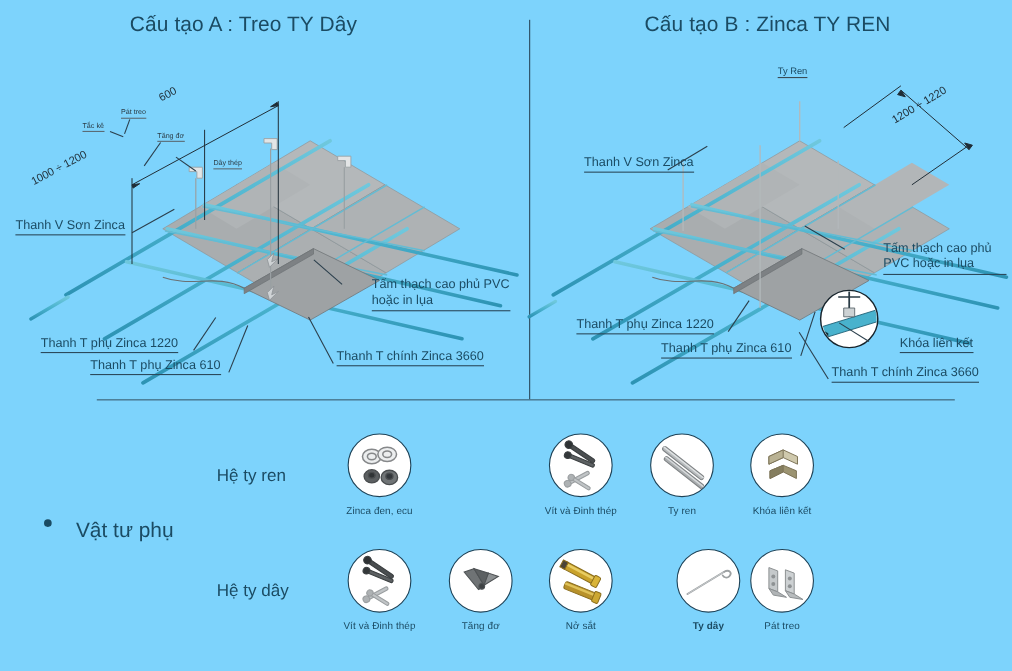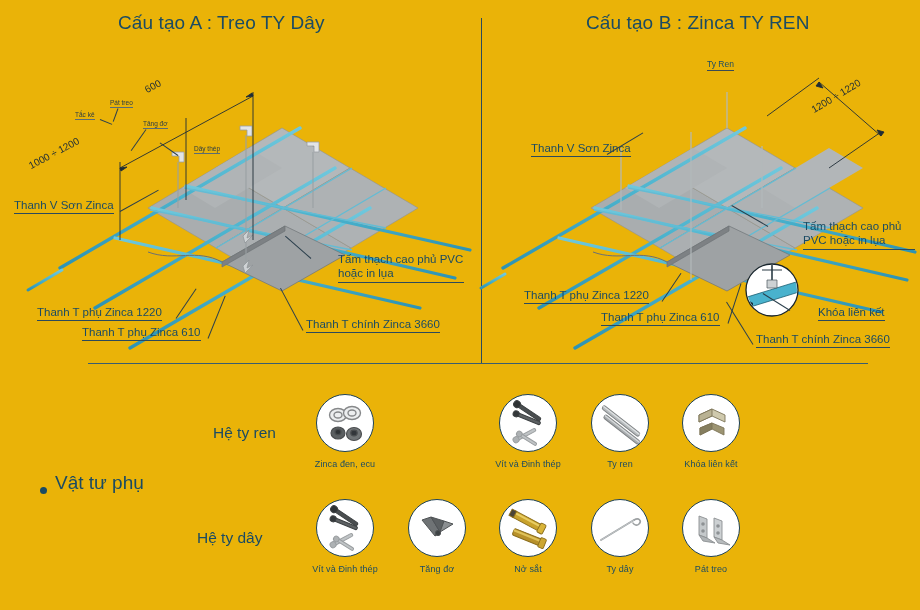--- a/index.html
+++ b/index.html
@@ -2,21 +2,21 @@
 <html><head>
 <meta charset="utf-8">
 <style>
   * { box-sizing: border-box; margin: 0; padding: 0; }
   html, body {
     width: 920px; height: 610px;
     background: #ffffff;
     font-family: "Liberation Sans", sans-serif;
     overflow: hidden;
   }
-  #page { position: relative; width: 920px; height: 610px; background: #eab308; }
+  #page { position: relative; width: 920px; height: 610px; background: #7dd3fc; }
 
   
   .diag-title {
     position: absolute;
     font-size: 19px;
     color: #1b4b63;
     white-space: nowrap;
     letter-spacing: .1px;
   }
   #title-a { left: 118px; top: 12px; }
@@ -68,34 +68,34 @@
     transform-origin: left center;
   }
 
   
   #accessories { position: absolute; left: 0; top: 372px; width: 920px; height: 238px; }
 
   #vat-tu-phu {
     position: absolute;
     left: 40px; top: 100px;
     font-size: 19px; color: #1b4b63;
-    display: flex; align-items: flex-end; gap: 8px;
+    display: flex; align-items: flex-start; gap: 22px;
   }
   #vat-tu-phu .bullet {
     width: 7px; height: 7px; border-radius: 50%;
     background: #1b4b63; display: inline-block;
   }
 
   .row-label {
     position: absolute;
     font-size: 15.5px;
     color: #1b4b63;
     white-space: nowrap;
   }
-  #row-label-1 { left: 197px; top: 52px; margin-left: 16px; }
+  #row-label-1 { left: 197px; top: 52px; }
   #row-label-2 { left: 197px; top: 157px; }
 
   .acc-item { position: absolute; width: 80px; text-align: center; }
   .acc-circle {
     width: 58px; height: 58px; margin: 0 auto;
     border: 1.3px solid #1e4257;
     border-radius: 50%;
     position: relative;
     background: #fff;
     overflow: hidden;
@@ -469,21 +469,21 @@
               <rect x="12" y="34" width="30" height="7" rx="2" fill="#b8912a"></rect>
               <rect x="12" y="35" width="30" height="2.2" fill="#dfc259" stroke="none"></rect>
               <rect x="40" y="32.5" width="6" height="10" rx="1.4" fill="#cca732"></rect>
             </g>
           </g>
         </svg>
       </div>
       <div class="acc-name">Nở sắt</div>
     </div>
 
-    <div class="acc-item" style="left:580px; top:127px;">
+    <div class="acc-item" style="left:604px; top:127px;font-weight:bold;">
       <div class="acc-circle">
         <svg width="58" height="58" viewBox="0 0 58 58">
           <g fill="none" stroke="#9da1a3" stroke-width="1.8" stroke-linecap="round">
             <line x1="9" y1="40" x2="42" y2="20"></line>
             <path d="M42,20 c5,-3 8,1 5,4 c-2,2 -5,1 -6,-1" stroke-width="1.6"></path>
           </g>
           <line x1="9" y1="40" x2="42" y2="20" stroke="#cfd3d5" stroke-width="0.7"></line>
         </svg>
       </div>
       <div class="acc-name">Ty dây</div>

